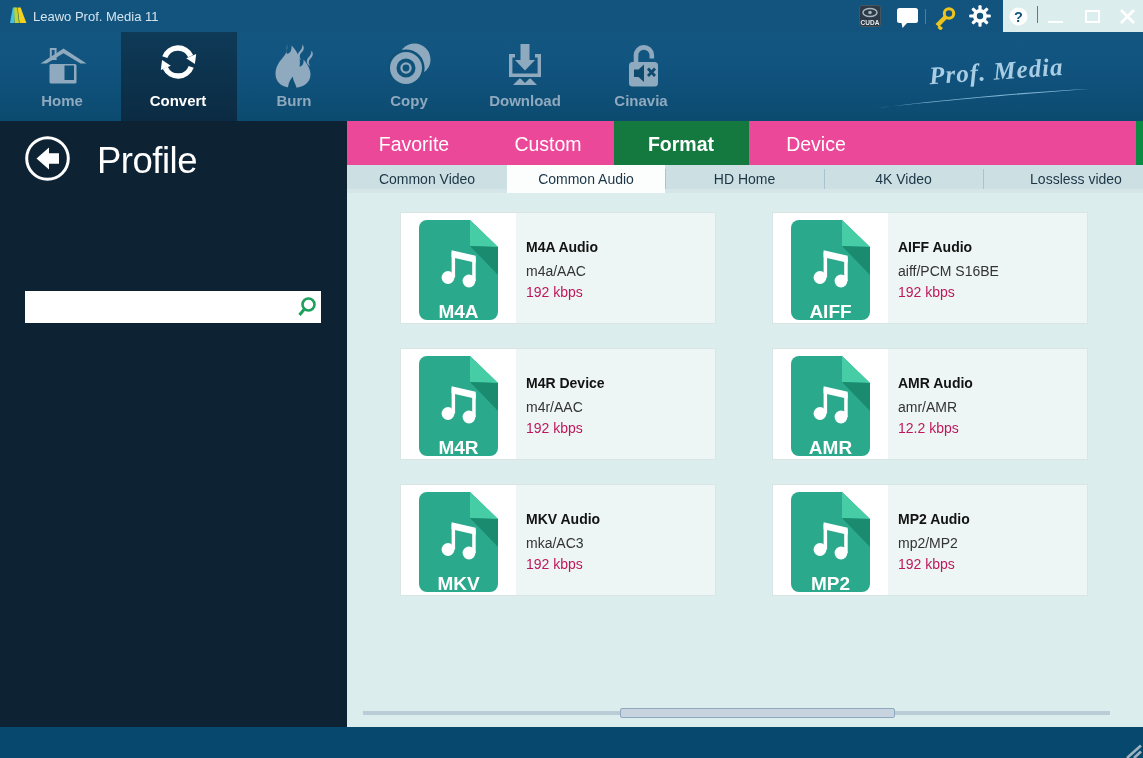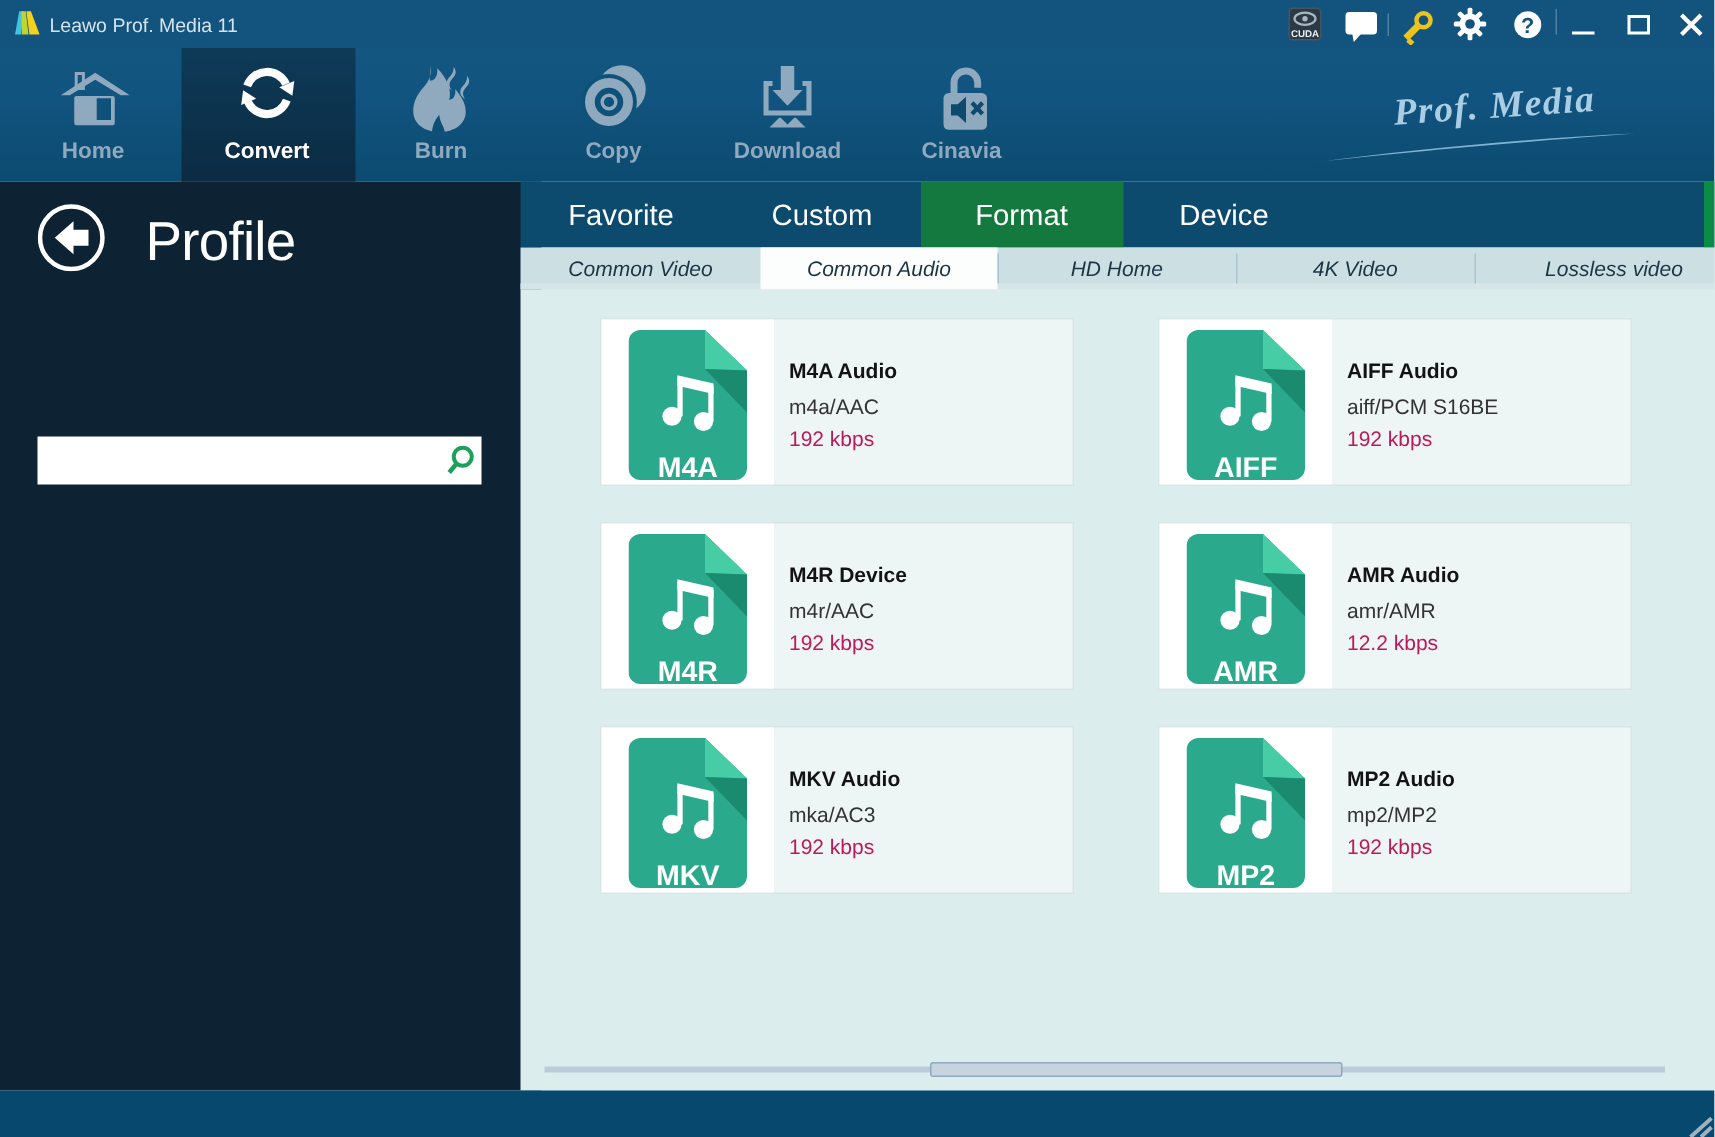--- a/index.html
+++ b/index.html
@@ -1,46 +1,46 @@
 <!DOCTYPE html>
 <html><head>
 <meta charset="utf-8">
 <style>
 * { margin:0; padding:0; box-sizing:border-box; }
 html,body { width:1143px; height:758px; overflow:hidden; }
 body { font-family:"Liberation Sans", sans-serif; position:relative; background:#DCEDEE; }
 .abs { position:absolute; }
 
 
-#titlebar { left:0; top:0; width:1143px; height:32px; background:#12547E; }
+#titlebar { left:0; top:0; width:1003px; height:32px; background:#12547E; }
 #apptitle { left:33px; top:9px; font-size:13px; color:#D4E4EF; }
 
 
 #nav { left:0; top:32px; width:1143px; height:89px;
   background:linear-gradient(180deg,#13567F 0%, #115480 35%, #0C4B70 100%); }
 #convsel { left:121px; top:0; width:116px; height:89px;
   background:linear-gradient(180deg,#0E3A58 0%, #0B2B42 100%); }
 .navlab { top:60px; width:116px; text-align:center; font-size:15px; font-weight:bold; color:#8FA9BE; }
 .navlab.sel { color:#FFFFFF; }
 
 
 #sidebar { left:0; top:121px; width:361px; height:606px; background:#0D2333;text-align:right; }
 #profiletitle { left:97px; top:19px; font-size:36.5px; letter-spacing:-0.5px; color:#FFFFFF; font-weight:normal; }
 #sidetext { left:26px; top:85px; width:310px; font-size:16px; line-height:19.8px; color:#E9EFF4; }
 #searchbox { left:25px; top:170px; width:296px; height:32px; background:#FFFFFF; }
 
 
-#greenbar { left:347px; top:121px; width:796px; height:44px; background:#0c4a6e; }
+#greenbar { left:347px; top:121px; width:796px; height:44px; background:#ec4899; }
 #greensel { left:267px; top:0; width:135px; height:44px; background:#14793F; }
 .gtab { top:12px; width:134px; text-align:center; font-size:19.5px; color:#FFFFFF; }
 #greenend { left:789px; top:0; width:7px; height:44px; background:#0B8C45; }
 
 
 #subtabs { left:347px; top:165px; width:796px; height:28px; background:#CCE0E4; }
-.stab { top:5.5px; text-align:center; font-size:14px; color:#1C3545;font-style:italic; }
+.stab { top:5.5px; text-align:center; font-size:14px; color:#1C3545; }
 #stabsel { left:160px; top:0; width:158px; height:28px; background:#FCFEFE; }
 .ssep { top:4px; width:1px; height:20px; background:#A9C4CE; }
 #subshadow { left:0; top:24px; width:796px; height:4px; background:#D5E5E8; }
 
 
 #content { left:347px; top:193px; width:796px; height:534px; background:#DCEDEE; }
 
 .card { position:absolute; width:316px; height:112px; background:#EDF6F4; border:1px solid #D9E4E5; }
 .cardicon { position:absolute; left:0; top:0; width:115px; height:110px; background:#FFFFFF; }
 .ctitle { position:absolute; left:125px; top:26px; font-size:14px; font-weight:bold; color:#131313; }
@@ -195,21 +195,21 @@
       <circle cx="13.5" cy="9.5" r="6" fill="none" stroke="#1DA05B" stroke-width="2.6"></circle>
       <path d="M9 14.5 L4.5 20" stroke="#1DA05B" stroke-width="3"></path>
     </svg>
   </div>
 
   <div class="abs" id="greenbar">
     <div class="abs" id="greensel"></div>
     <div class="abs" id="greenend"></div>
     <div class="abs gtab" style="left:0px">Favorite</div>
     <div class="abs gtab" style="left:134px">Custom</div>
-    <div class="abs gtab" style="left:267px;font-weight:normal">Format</div>
+    <div class="abs gtab" style="left:267px;font-weight:bold">Format</div>
     <div class="abs gtab" style="left:402px">Device</div>
   </div>
 
   <div class="abs" id="subtabs">
     <div class="abs" id="subshadow"></div>
     <div class="abs" id="stabsel"></div>
     <div class="abs stab" style="left:0;width:160px">Common Video</div>
     <div class="abs stab" style="left:160px;width:158px">Common Audio</div>
     <div class="abs stab" style="left:318px;width:159px">HD Home</div>
     <div class="abs stab" style="left:477px;width:159px">4K Video</div>

